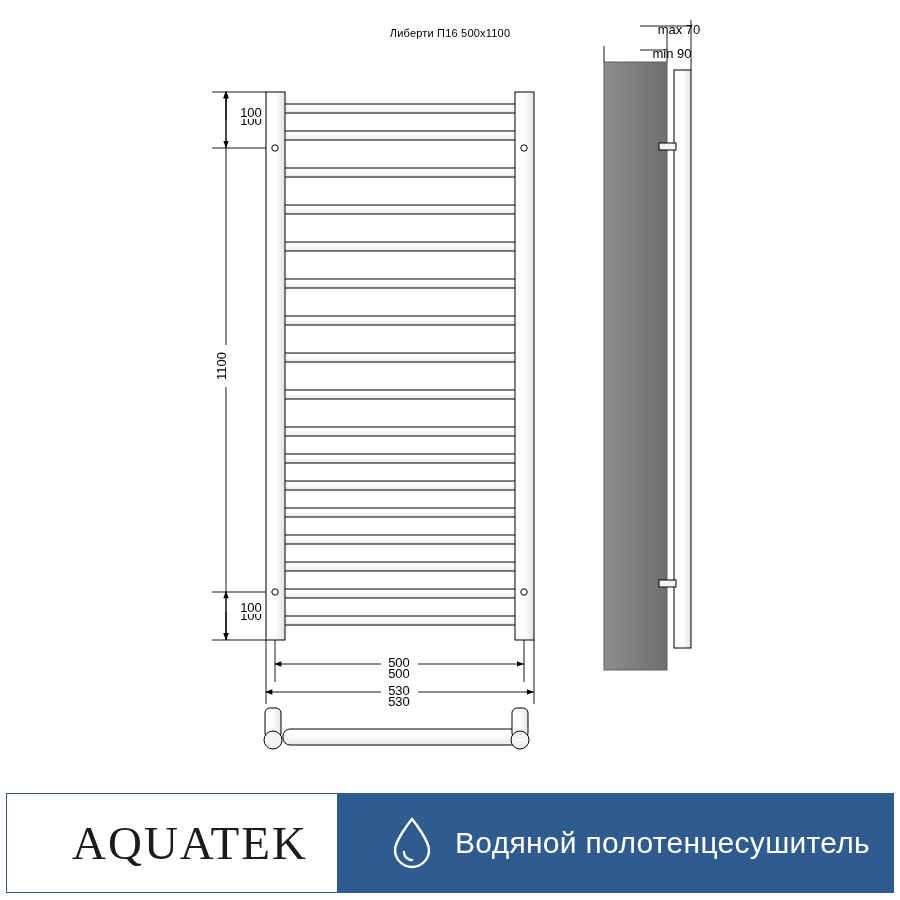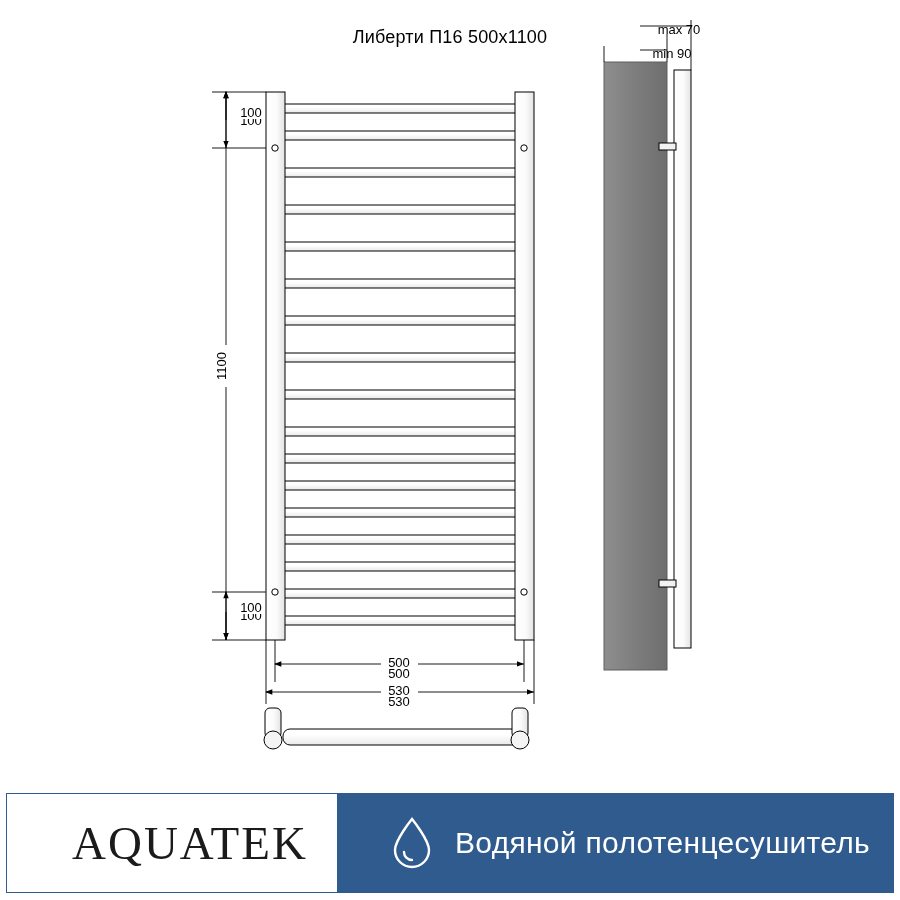--- a/index.html
+++ b/index.html
@@ -11,21 +11,21 @@
     position:relative;
     overflow:hidden;
   }
   .stage{position:absolute;left:0;top:0;width:900px;height:900px;}
 
   
   .title{
     position:absolute;
     left:0;top:27px;width:900px;
     text-align:center;
-    font-size:18px;
+    font-size:11px;
     letter-spacing:.2px;
   }
 
   
   svg.draw{position:absolute;left:0;top:0;width:900px;height:790px;}
 
   
   .footer{
     position:absolute;left:6px;top:793px;
     width:888px;height:100px;

